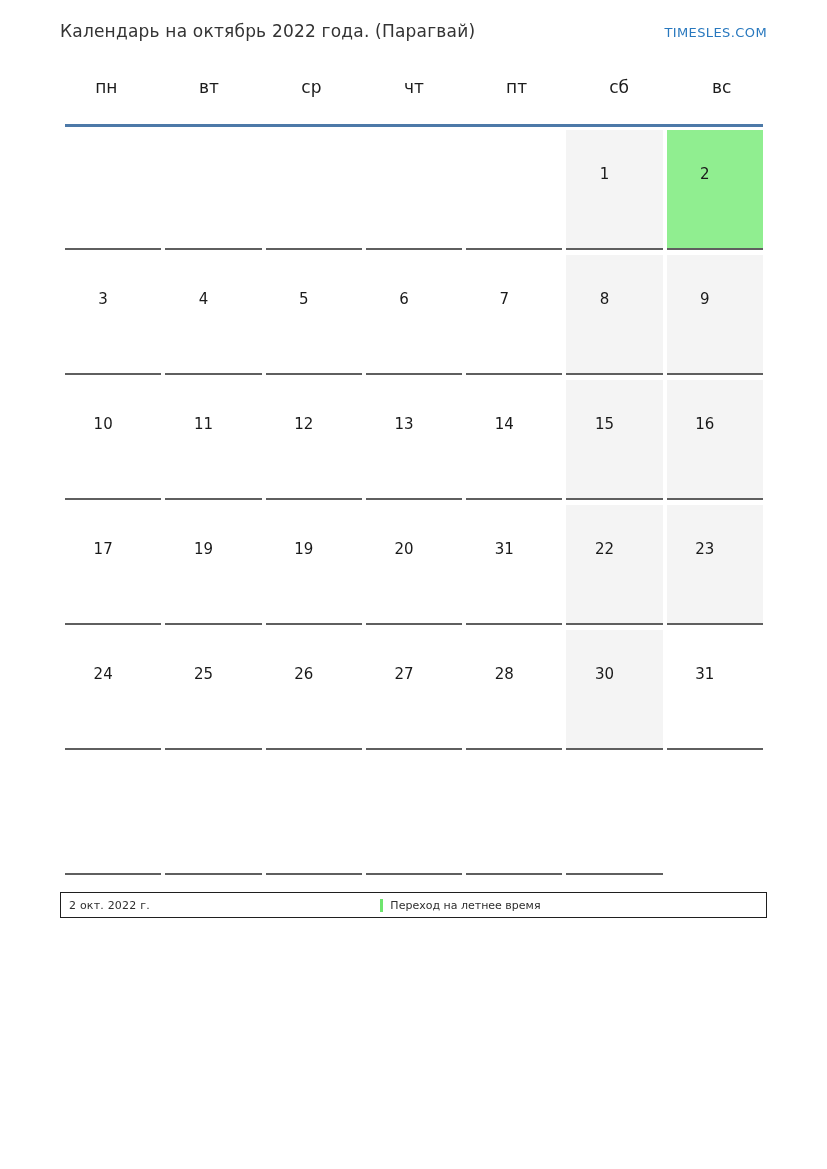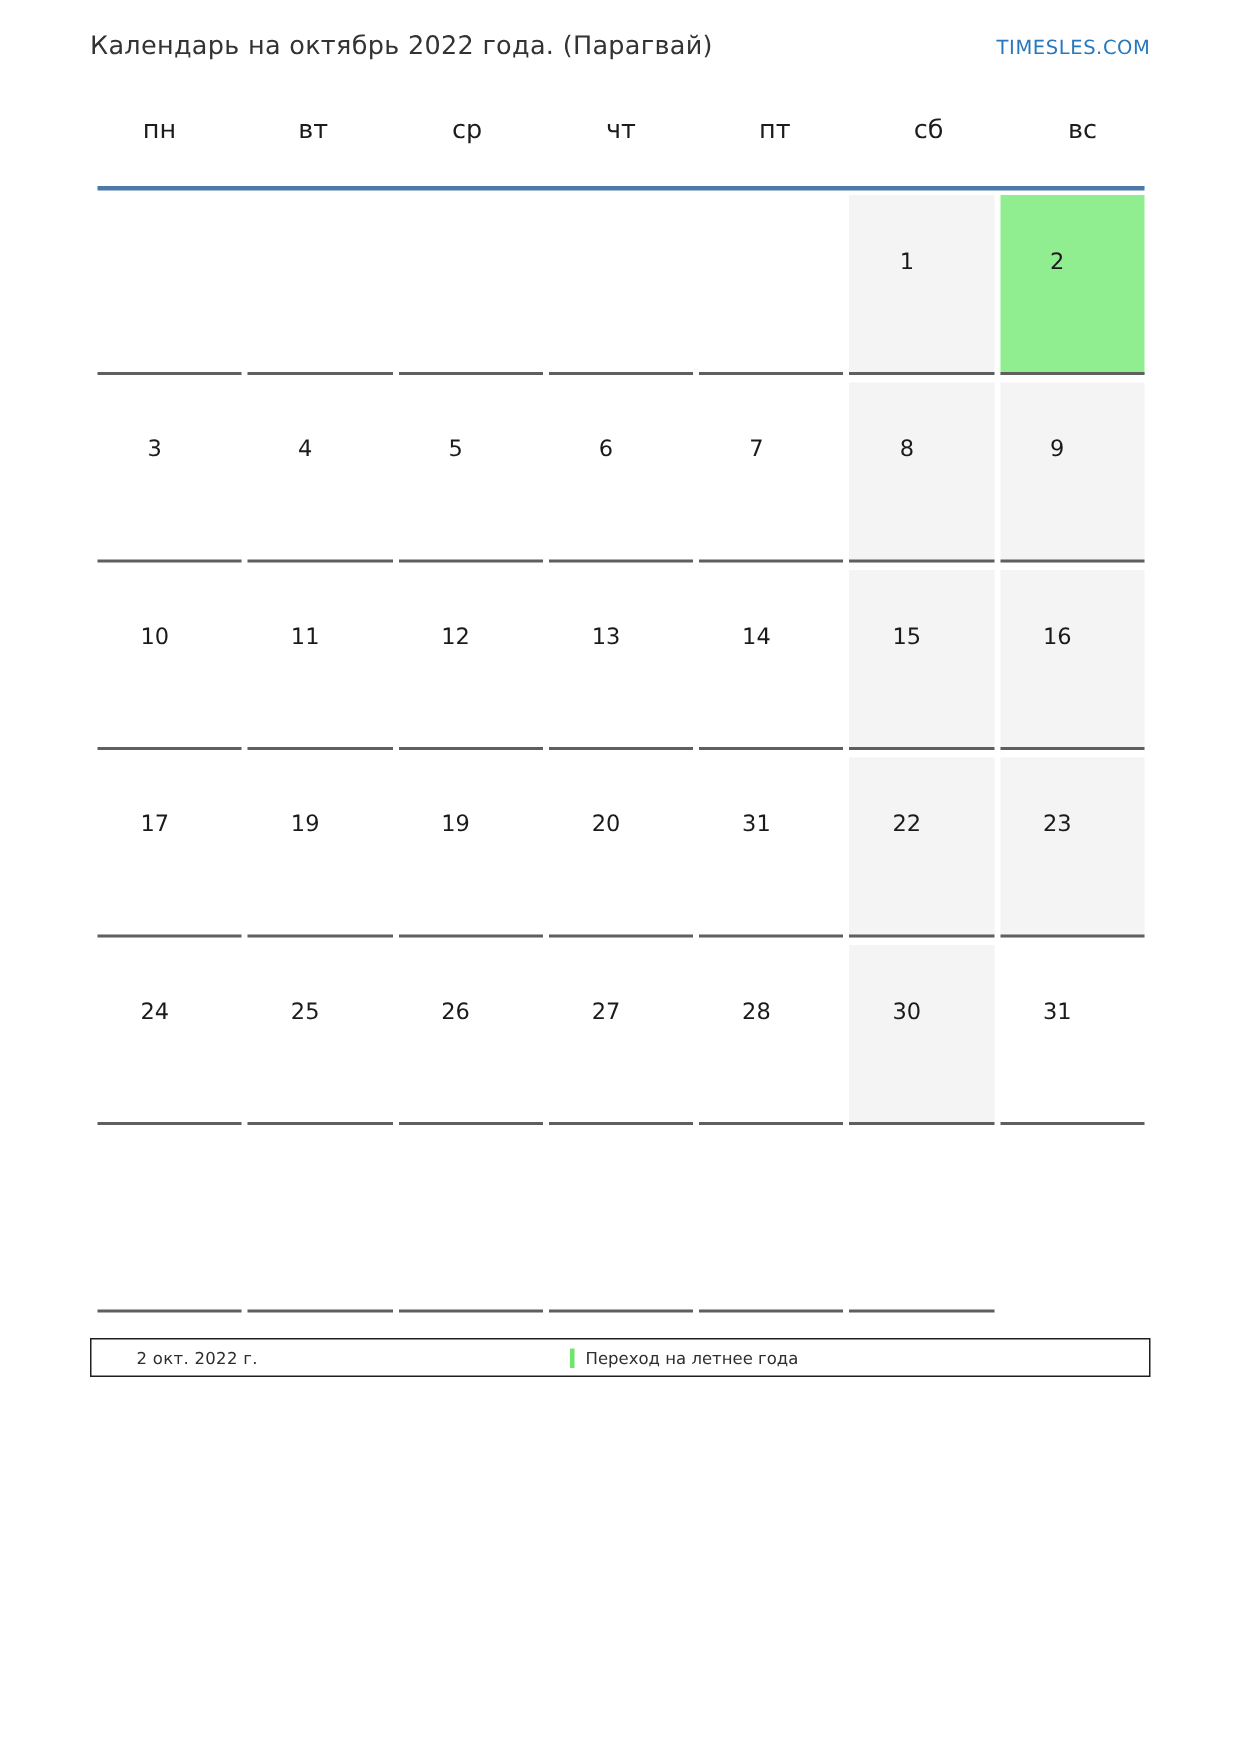--- a/index.html
+++ b/index.html
@@ -69,21 +69,21 @@
   .info-bar {
     margin: 17px 60px 0 60px;
     height: 26px;
     border: 1px solid #1f1f1f;
     position: relative;
     display: flex;
     align-items: center;
     font-size: 11px;
     color: #2e2e2e;
   }
-  .date-label { margin-left: 30px; letter-spacing: 0.2px; }
+  .date-label { margin-left: 8px; letter-spacing: 0.2px; }
   .legend {
     position: absolute;
     left: 45.3%;
     display: flex;
     align-items: center;
   }
   .legend-marker {
     width: 3px;
     height: 13px;
     background: var(--legend_marker, #6ee56e);
@@ -153,17 +153,17 @@
         <div class="cell" data-type="empty"><span></span></div>
         <div class="cell" data-type="empty"><span></span></div>
         <div class="cell" data-type="empty"><span></span></div>
       </div>
   </div>
 
   <footer class="info-bar">
     <span class="date-label">2 окт. 2022 г.</span>
     <span class="legend">
       <span class="legend-marker"></span>
-      <span class="legend-label">Переход на летнее года</span>
+      <span class="legend-label">Переход на летнее время</span>
     </span>
   </footer>
 
 </div>
 
 </body></html>

